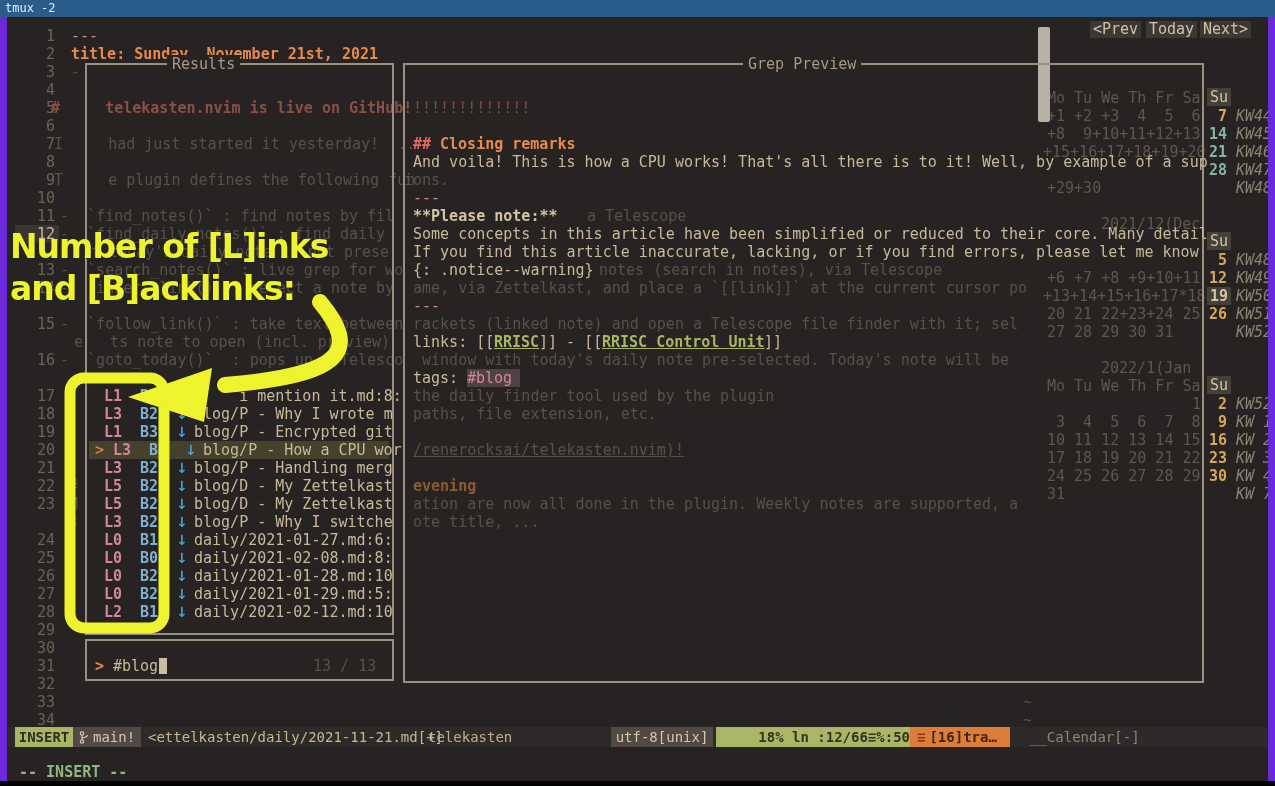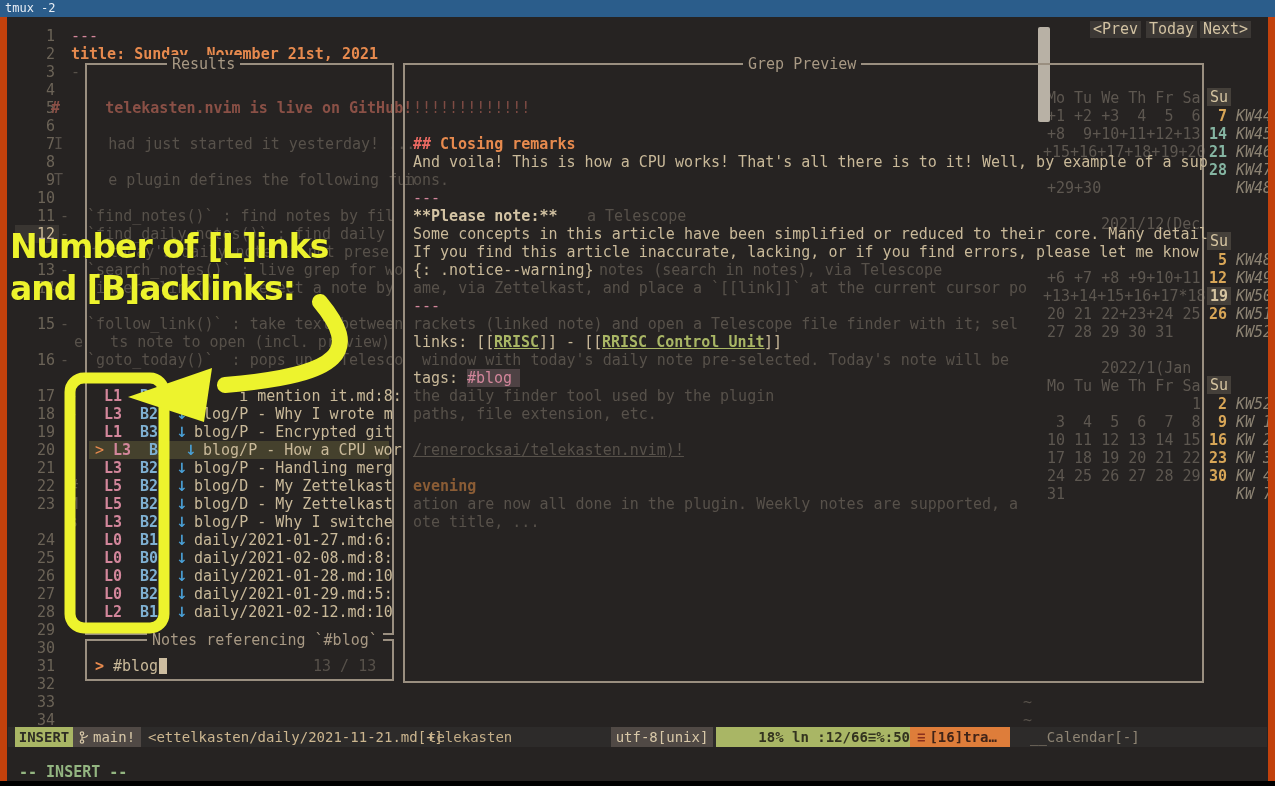--- a/index.html
+++ b/index.html
@@ -1,16 +1,16 @@
 <!DOCTYPE html>
 <html><head>
 <meta charset="utf-8">
 <style>
   html,body{margin:0;padding:0;background:#111;}
-  #frame{position:relative;width:1275px;height:786px;background:#c2410c;overflow:hidden;
+  #frame{position:relative;width:1275px;height:786px;background:#6d28d9;overflow:hidden;
          font-family:"DejaVu Sans Mono",monospace;}
   #titlebar{position:absolute;left:0;top:0;width:1275px;height:17px;background:#2b5d8b;
             color:#e8eef5;font:12px/17px "DejaVu Sans Mono",monospace;padding-left:5px;box-sizing:border-box;}
   #term{position:absolute;left:7px;top:17px;width:1261px;height:764px;background:#262322;overflow:hidden;}
   #bottomstrip{position:absolute;left:0;top:781px;width:1275px;height:5px;background:#000;}
   .s{position:absolute;white-space:pre;font:15px/18px "DejaVu Sans Mono",monospace;color:#c9b999;}
   .b{font-weight:bold;}
   .dim{color:#57514a;}
   .dimu{color:#57514a;text-decoration:underline;}
   .caldim{color:#5d5750;}
@@ -271,21 +271,20 @@
       <span class="s tan" style="left:107px">daily/2021-01-29.md:5:</span>
     </div>
     <div class="row z4" style="left:80px;top:586px">
       <span class="s Lnum" style="left:17px">L2</span>
       <span class="s Bnum" style="left:53px">B1</span>
       <span class="s arrow" style="left:89px">↓</span>
       <span class="s tan" style="left:107px">daily/2021-02-12.md:10</span>
     </div>
 
     <div class="panel z3" style="left:78px;top:622px;width:305px;height:38px"></div>
-    <span class="s ptitle z4" style="left:140px;top:614px">Notes referencing `#blog`</span>
     <span class="s z4 orange b" style="left:88px;top:640px">&gt;</span>
     <span class="s z4 tan" style="left:106px;top:640px">#blog</span>
     <div id="cursor"></div>
     <span class="s z4 dim" style="left:306px;top:640px">13 / 13</span>
 
     <div class="panel z3" style="left:396px;top:46px;width:797px;height:616px"></div>
     <span class="s ptitle z4" style="left:736px;top:38px">Grep Preview</span>
 
     <span class="s z4" style="left:406px;top:118px;color:#ea6962;font-weight:bold">##</span>
     <span class="s z4 orange b" style="left:424px;top:118px"> Closing remarks</span>

